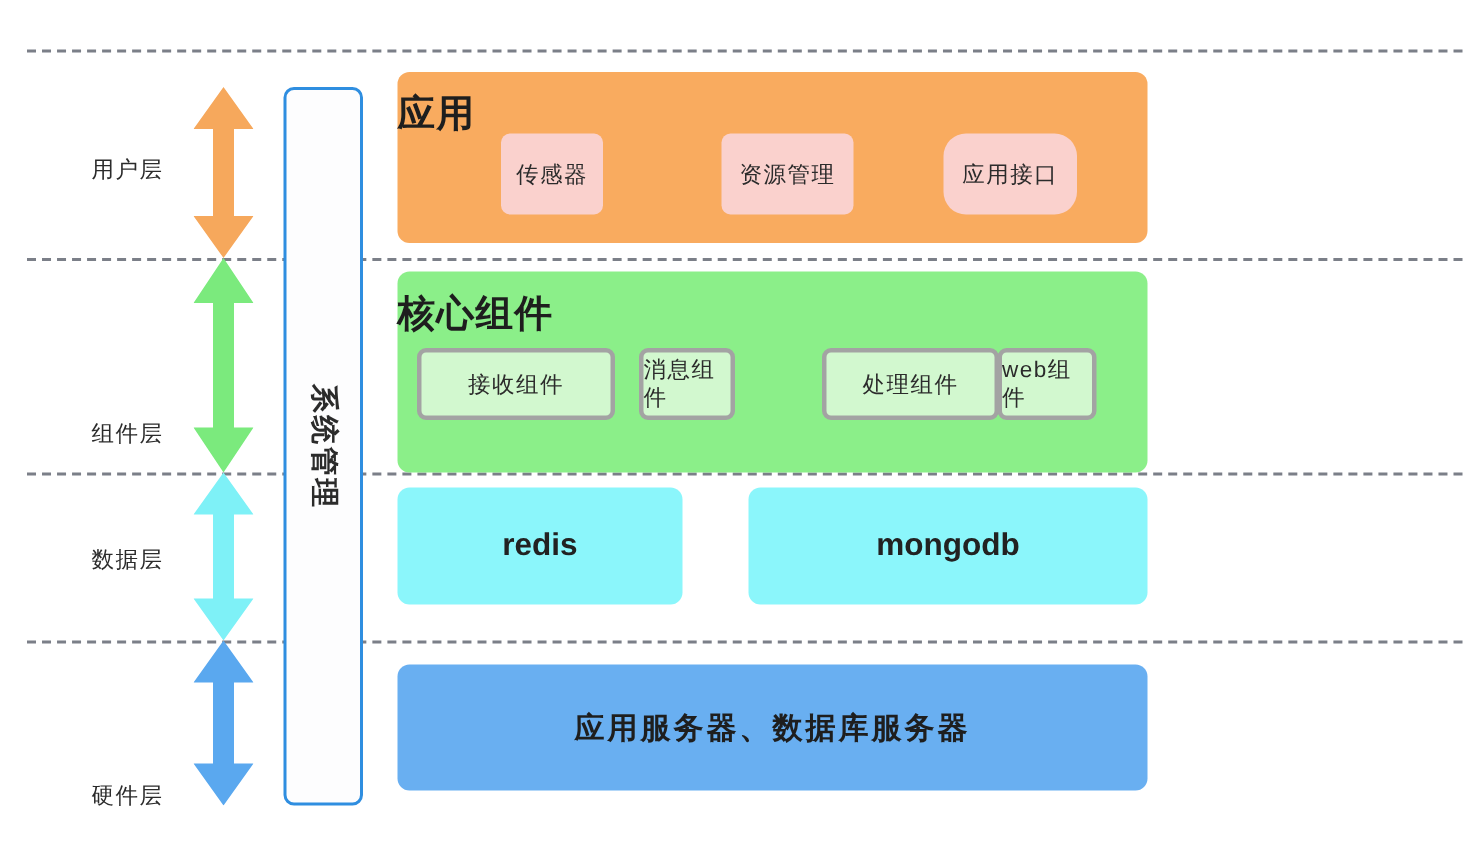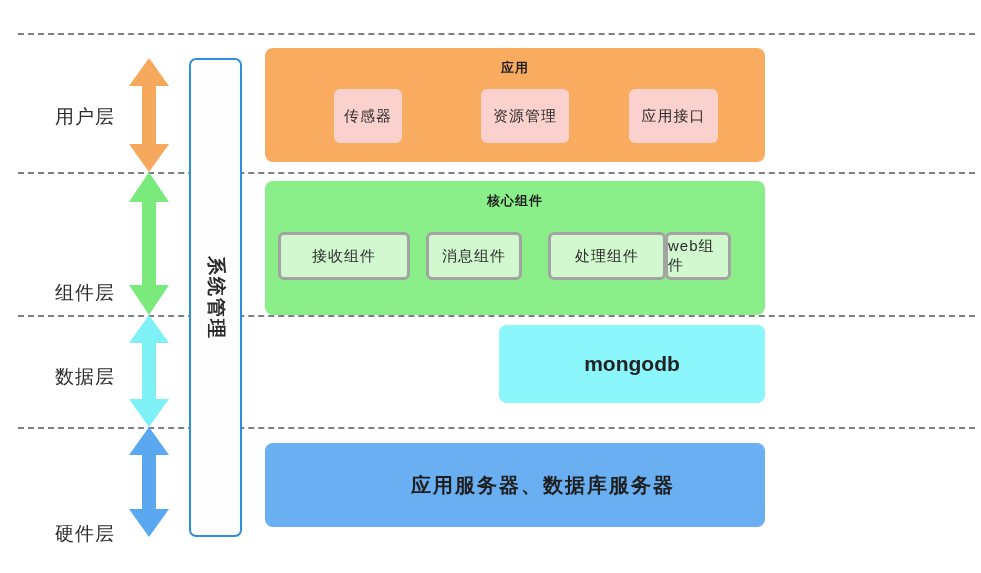--- a/index.html
+++ b/index.html
@@ -26,21 +26,21 @@
     left: 18px;
     width: 957px;
     height: 0;
     border-top: 2px dashed #7b7f88;
   }
   
   .layer-label {
     position: absolute;
     width: 110px;
     text-align: center;
-    font-size: 19px;
+    font-size: 15px;
     color: #2b2b2b;
     letter-spacing: 1px;
     white-space: nowrap;
   }
   
   .arrow {
     position: absolute;
     left: 129px;
     width: 40px;
   }
@@ -74,22 +74,22 @@
     left: 265px;
     width: 500px;
     border-radius: 8px;
     box-sizing: border-box;
   }
   .block-title {
     position: absolute;
     left: 0;
     top: 11px;
     width: 100%;
-    text-align: center;
-    font-size: 13px;
+    text-align: left;
+    font-size: 25px;
     font-weight: bold;
     color: #1e1e1e;
     letter-spacing: 1px;
   }
   #block-app     { top: 48px;  height: 114px; background: #f9ab5f; }
   #block-core    { top: 181px; height: 134px; background: #8bef89; }
   #block-hw      { top: 443px; height: 84px;  background: #69aff1; }
 
   
   .chip-app {
@@ -141,21 +141,20 @@
     top: 0;
     width: 100%;
     height: 100%;
     display: flex;
     align-items: center;
     justify-content: center;
     font-size: 20px;
     font-weight: bold;
     color: #1e1e1e;
     letter-spacing: 2px;
-    margin-left: 28px;
   }
   
   #watermark {
     position: absolute;
     right: 14px;
     bottom: 22px;
     font-size: 15px;
     color: #d3d6db;
     letter-spacing: 1px;
     white-space: nowrap;
@@ -203,40 +202,43 @@
 
   <div class="block" id="block-app">
     <div class="block-title">应用</div>
   </div>
   <div class="chip-app" style="left:334px; width:68px;">
     <span>传感器</span>
   </div>
   <div class="chip-app" style="left:481px; width:88px;">
     <span>资源管理</span>
   </div>
-  <div class="chip-app" style="left:629px; width:89px;">
+  <div class="chip-app" style="left:629px; width:89px;border-radius:15px;">
     <span>应用接口</span>
   </div>
 
   <div class="block" id="block-core">
     <div class="block-title">核心组件</div>
   </div>
   <div class="chip-core" style="left:278px; width:132px;">
     <span>接收组件</span>
   </div>
-  <div class="chip-core" style="left:426px; width:96px;">
+  <div class="chip-core" style="left:426px; width:64px;">
     <span>消息组件</span>
   </div>
   <div class="chip-core" style="left:548px; width:118px;">
     <span>处理组件</span>
   </div>
   <div class="chip-core" style="left:665px; width:66px;">
     <span>web组件</span>
   </div>
 
+  <div class="store" style="left:265px; width:190px;">
+    <span>redis</span>
+  </div>
   <div class="store" style="left:499px; width:266px;">
     <span>mongodb</span>
   </div>
 
   <div class="block" id="block-hw">
     <div class="hw-text">应用服务器、数据库服务器</div>
   </div>
 
 
 </div>

